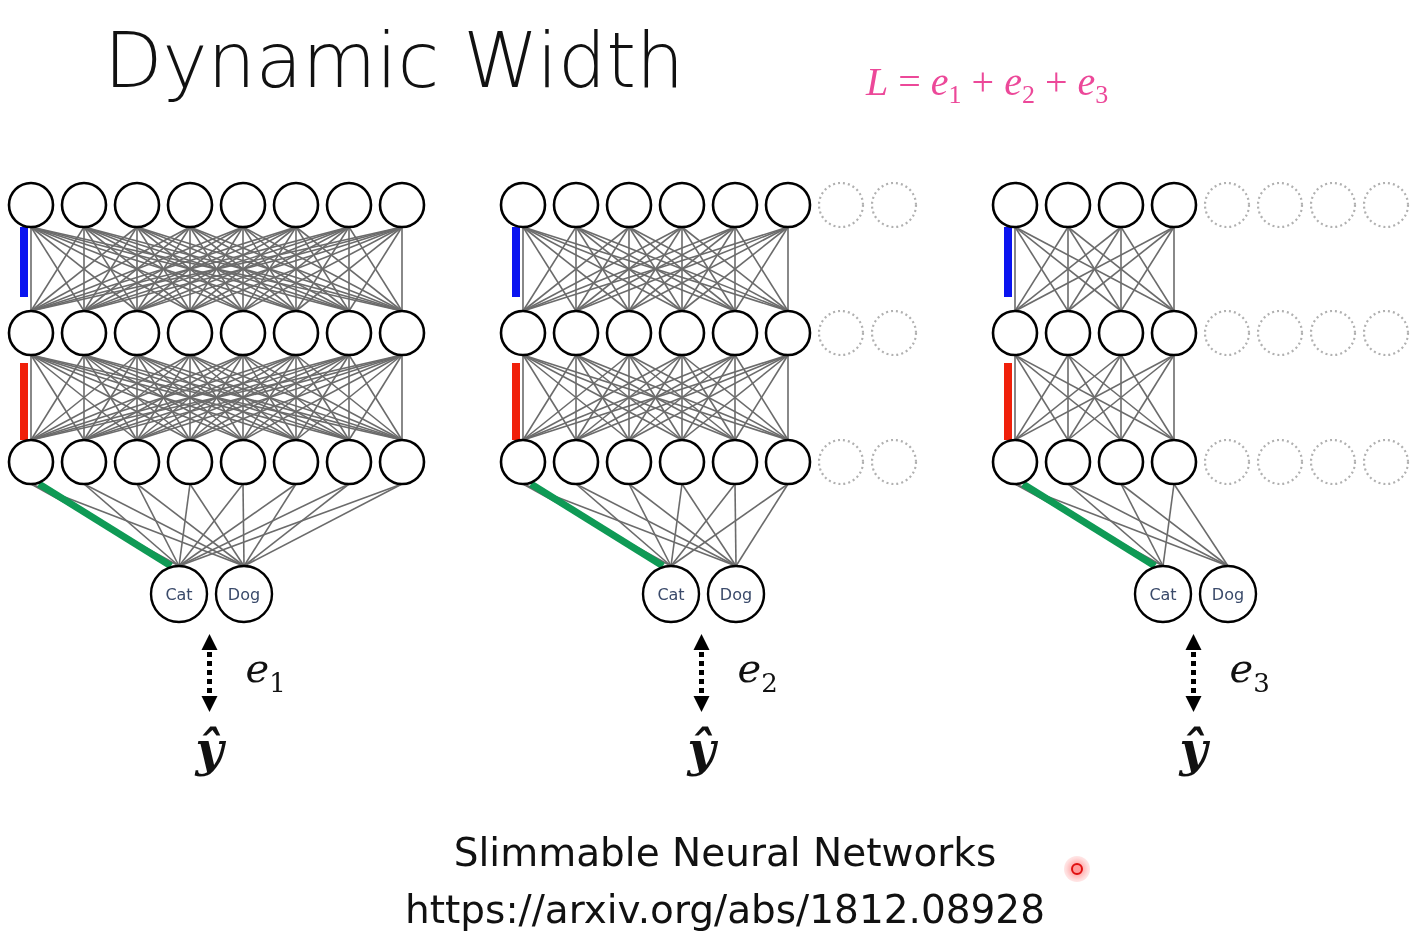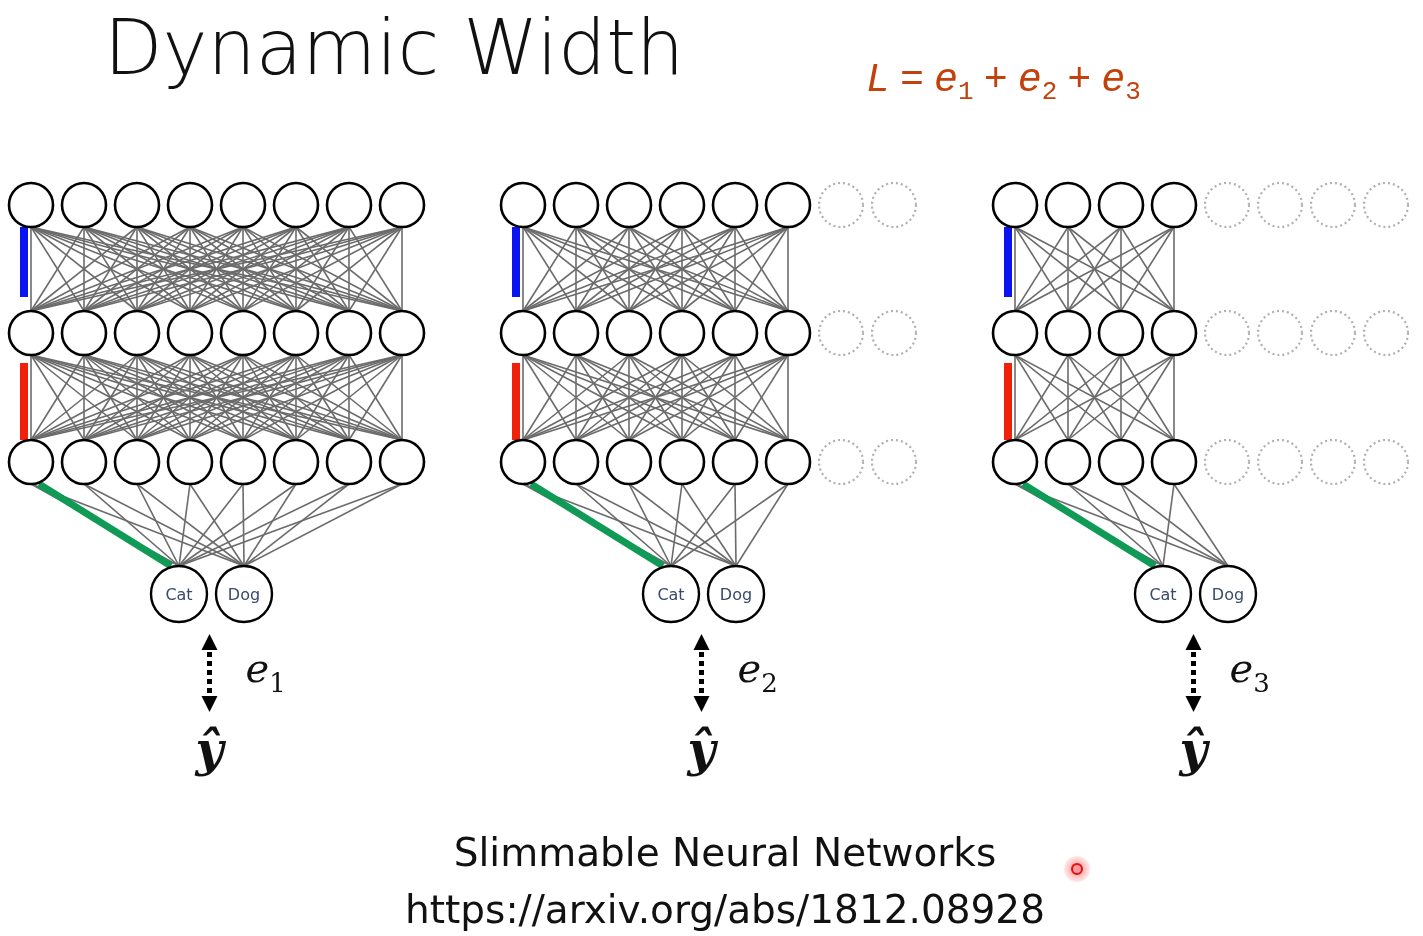--- a/index.html
+++ b/index.html
@@ -1,18 +1,18 @@
 <!DOCTYPE html>
 <html><head>
 <meta charset="utf-8">
 <style>
   html, body { margin: 0; padding: 0; background: #ffffff; }
   body { width: 1423px; height: 936px; position: relative; overflow: hidden; font-family: "Liberation Sans", "DejaVu Sans", sans-serif; }
-  #title { position: absolute; left: 104px; top: 3px; font-size: 76px; color: #111; font-family: "DejaVu Sans", sans-serif; font-weight: 300; letter-spacing: 0px; margin: 0; }
-  #equation { position: absolute; left: 866px; top: 58px; font-size: 40px; font-family: Liberation Mono, monospace; font-style: italic; color: #c2410c; white-space: nowrap; }
+  #title { position: absolute; left: 104px; top: 16px; font-size: 76px; color: #111; font-family: "DejaVu Sans", sans-serif; font-weight: 300; letter-spacing: 0px; margin: 0; }
+  #equation { position: absolute; left: 866px; top: 58px; font-size: 40px; font-family: Liberation Serif, serif; font-style: italic; color: #ec4899; white-space: nowrap; }
   #equation sub { font-style: normal; font-size: 26px; vertical-align: -8px; }
   #equation .op { font-style: normal; margin: 0 10px; }
   svg#diagram { position: absolute; left: 0; top: 0; }
   #footer { position: absolute; left: 0; width: 1450px; top: 824px; text-align: center; font-family: "DejaVu Sans", sans-serif; color: #111; font-size: 39px; line-height: 57px; }
   .pointer { position: absolute; left: 1064px; top: 856px; width: 26px; height: 26px; border-radius: 50%; background: radial-gradient(circle, rgba(255,80,80,0.7) 0%, rgba(255,120,120,0.25) 60%, rgba(255,255,255,0) 100%); }
   .pointer::after { content: ""; position: absolute; left: 7px; top: 7px; width: 8px; height: 8px; border-radius: 50%; border: 2px solid #e01010; background: #ff9a9a; box-sizing: border-box; width: 12px; height: 12px; left: 7px; top: 7px; }
 </style>
 </head>
 <body>
 

